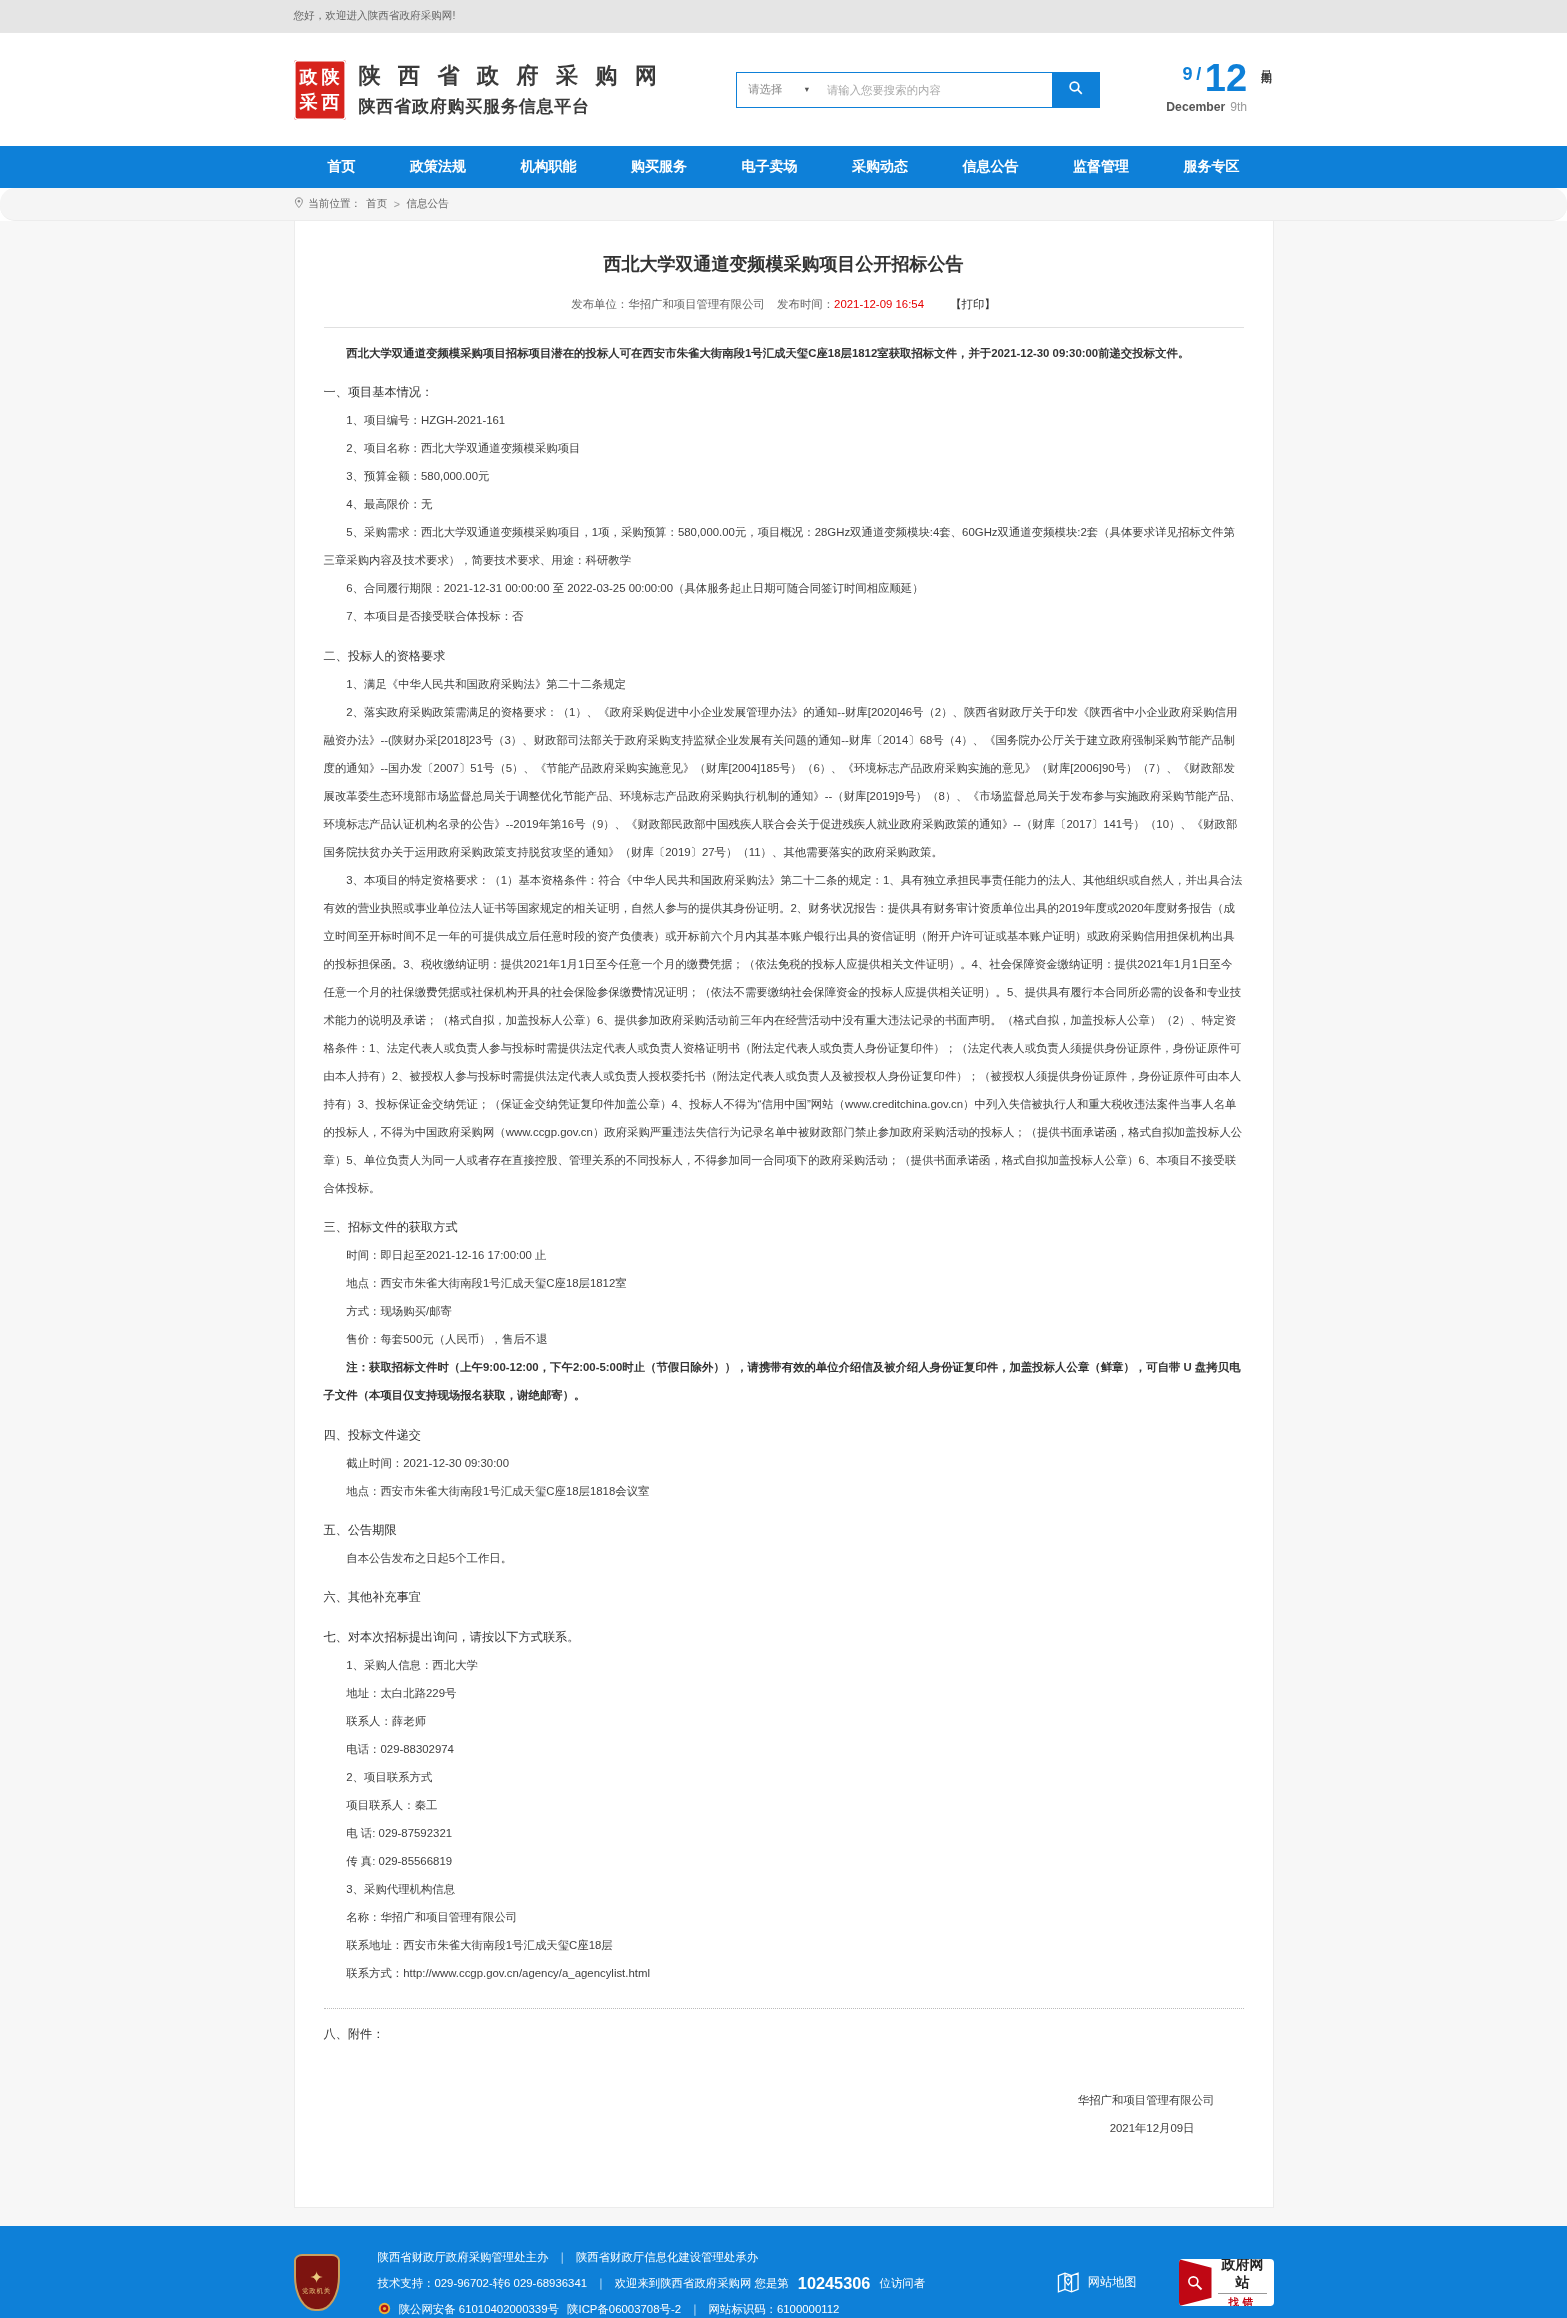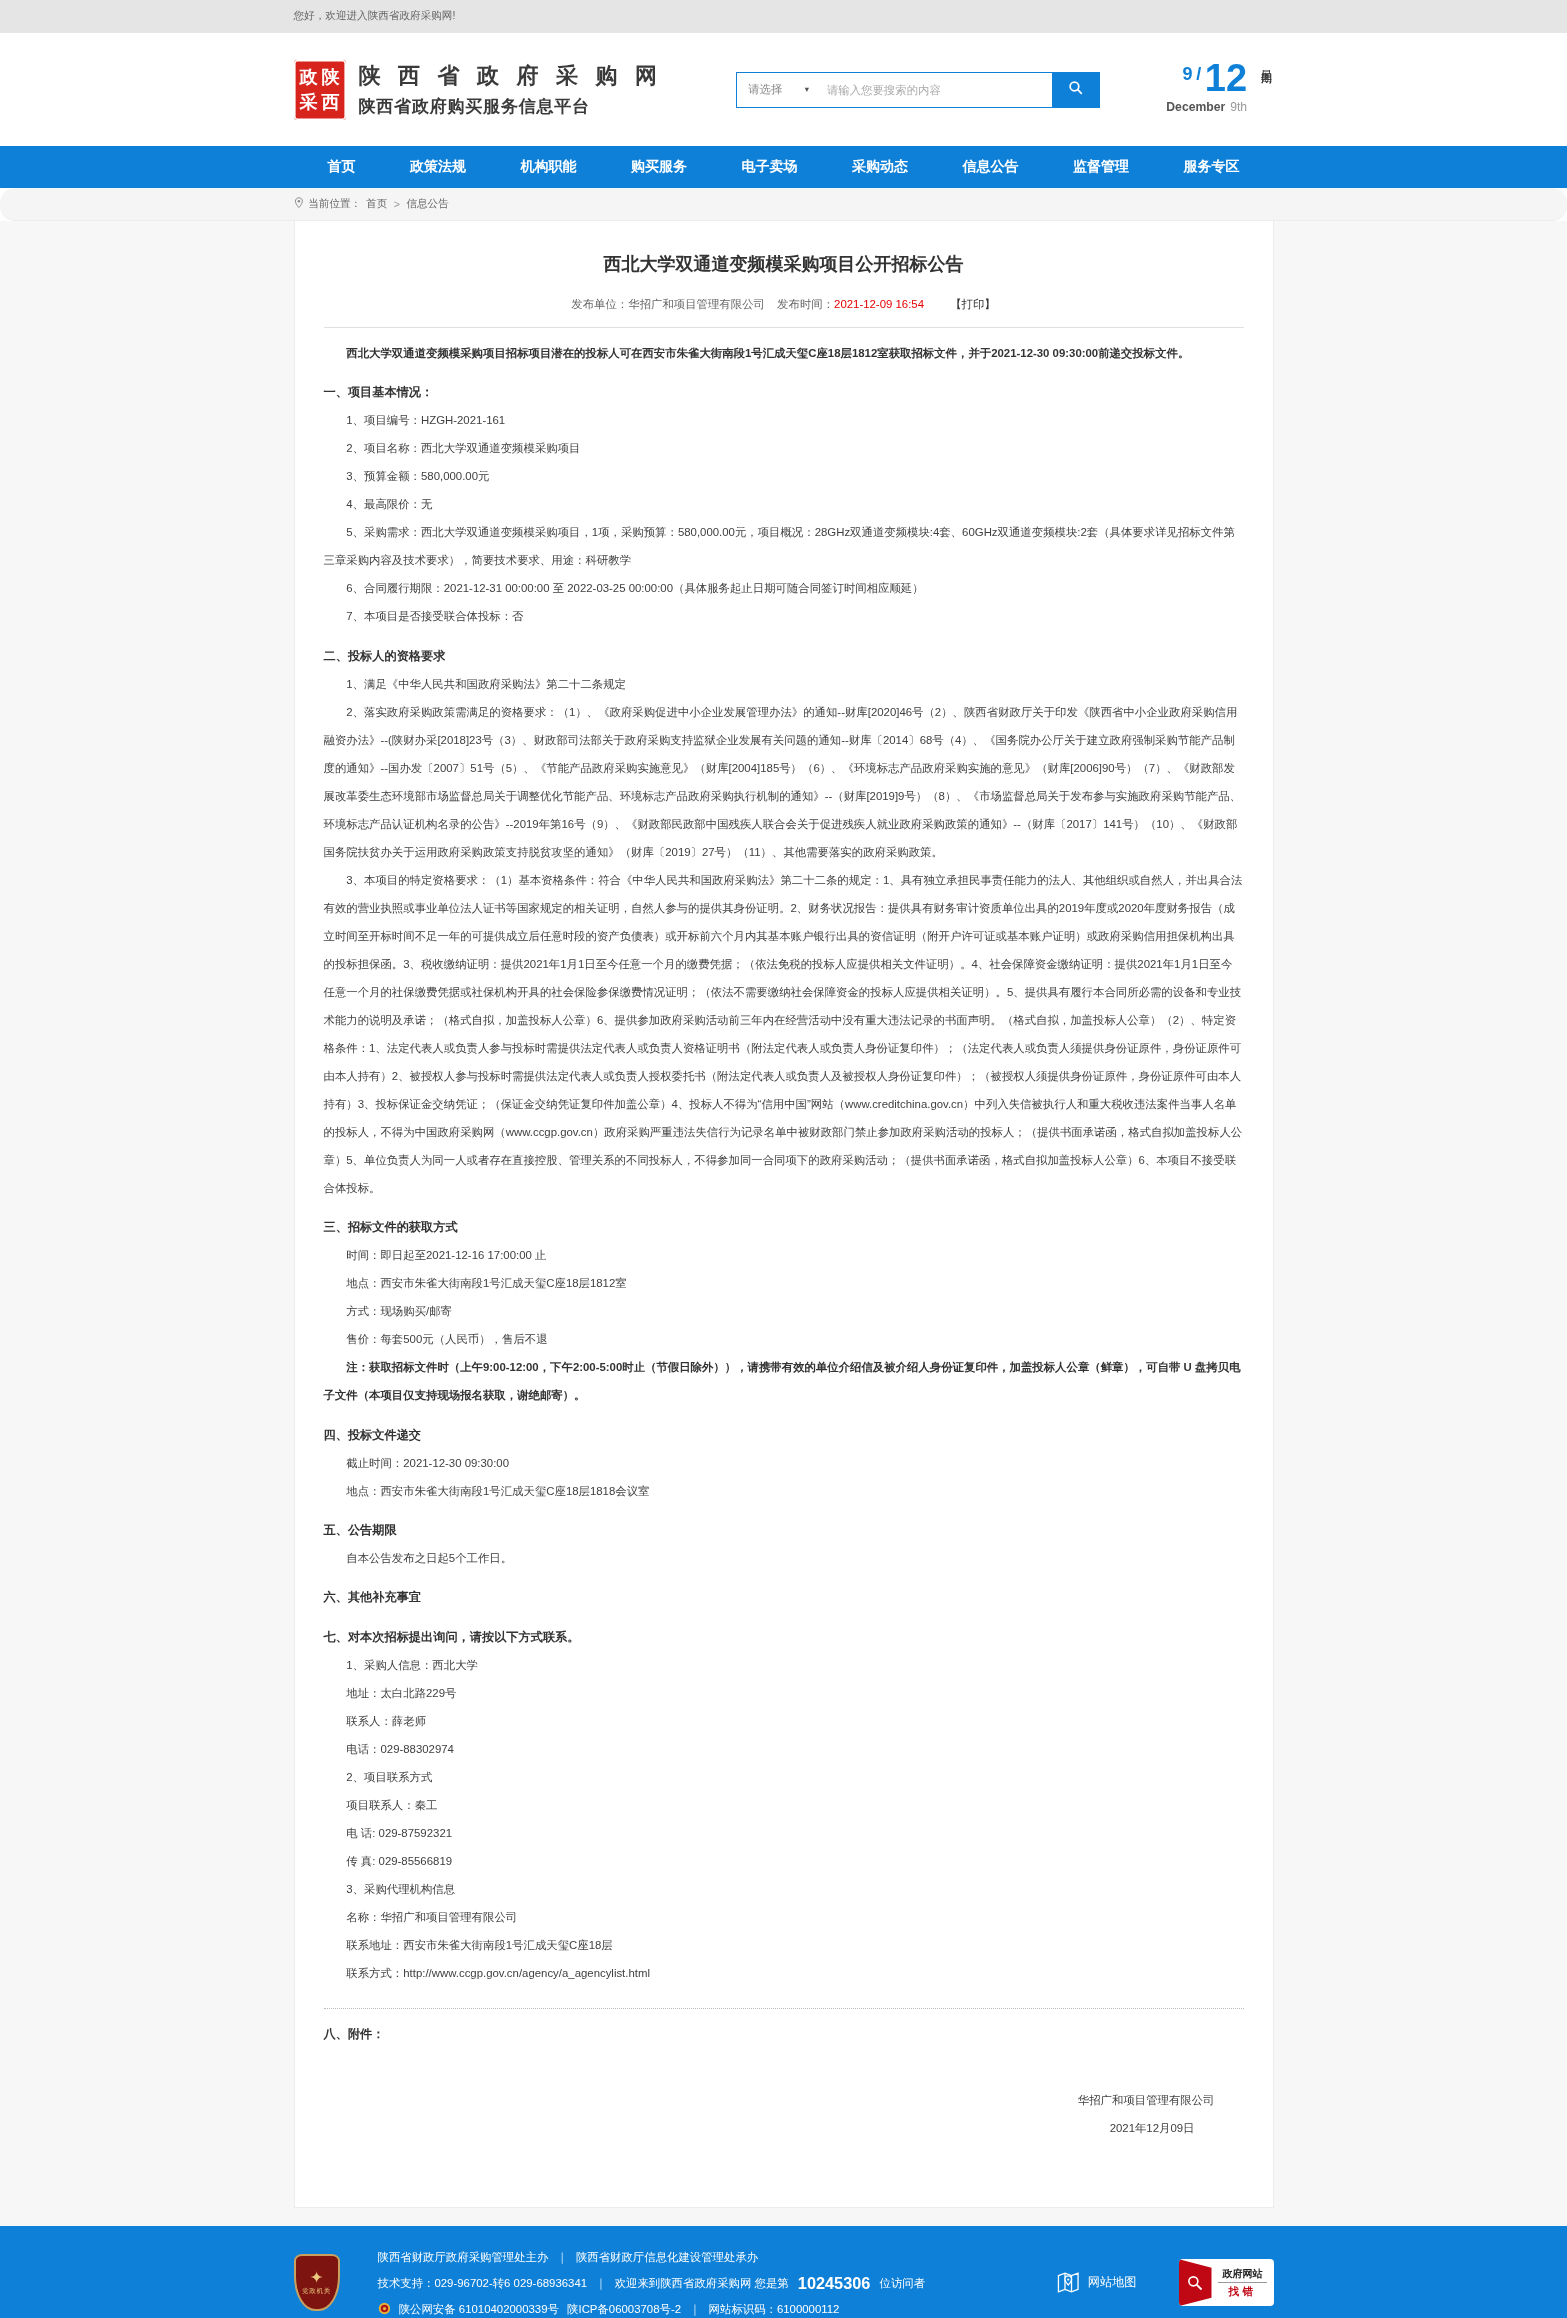--- a/index.html
+++ b/index.html
@@ -70,21 +70,21 @@
   .art-meta { margin-top: 21px; text-align: center; font-size: 11.4px; color: #666; }
   .art-meta .pub { margin-right: 9px; }
   .art-meta .time { color: #e60000; }
   .art-meta .print { margin-left: 23px; color: #333; cursor: pointer; }
   .meta-divider { border: none; border-top: 0.8px solid #e0e0e0; margin: 14.7px 0 11.4px; }
 
   .article { font-size: 11.4px; color: #404040; }
   .article p { line-height: 28px; text-indent: 2em; }
   .article p.flush { text-indent: 0; }
   .article .intro { font-weight: bold; color: #333; margin-top: 4.9px; }
-  .article h3 { font-size: 12.2px; color: #333; line-height: 28px; margin-top: 11.4px; font-weight: bold; }
+  .article h3 { font-size: 12.2px; color: #333; line-height: 28px; margin-top: 11.4px; font-weight: normal; }
   .article .note { font-weight: bold; color: #333; }
   .dotted-divider { border: none; border-top: 0.8px dotted #bbb; margin: 21px 0 8.2px; }
   .sign { margin-top: 38px; text-align: right; font-size: 11.4px; color: #404040; }
   .sign .co { line-height: 28px; padding-right: 29px; }
   .sign .dt { line-height: 28px; padding-right: 49px; }
 
   
   .footer { height: 113px; background: #0e80d8; color: #fff; }
   .footer .container { height: 100%; display: flex; align-items: center; }
   .emblem {
@@ -98,21 +98,21 @@
   .finfo { margin-left: 38px; font-size: 11.4px; }
   .finfo .row { line-height: 26px; display: flex; align-items: center; gap: 8.2px; white-space: nowrap; }
   .finfo .sep { opacity: .85; }
   .visitors { font-size: 16.3px; font-weight: bold; margin: 0 1px; }
   .shield-ico { display: inline-flex; }
   .fright { margin-left: auto; display: flex; align-items: center; gap: 42px; }
   .sitemap { display: flex; align-items: center; gap: 7px; font-size: 12.2px; cursor: pointer; }
   .err-badge { width: 95px; height: 47px; background: #fff; border-radius: 4.1px; display: flex; align-items: center; overflow: hidden; cursor: pointer; }
   .err-left { width: 33px; height: 100%; background: #c00714; clip-path: polygon(0 0, 100% 18%, 100% 82%, 0 100%); display: flex; align-items: center; justify-content: center; }
   .err-right { flex: 1; text-align: center; }
-  .err-right .l1 { font-size: 10px; font-weight: bold; color: #222; padding-bottom: 1.6px; border-bottom: 0.8px solid #999; margin: 0 6.5px; }
+  .err-right .l1 { font-size: 14px; font-weight: bold; color: #222; padding-bottom: 1.6px; border-bottom: 0.8px solid #999; margin: 0 6.5px; }
   .err-right .l2 { font-size: 10.6px; font-weight: bold; color: #c00714; letter-spacing: 3.3px; margin-top: 1.6px; }
 </style>
 </head>
 <body>
 
 <div class="topbar">
   <div class="container">
     <span>您好，欢迎进入陕西省政府采购网!</span>
     <div class="topbar-right">
       <span class="toplink">

